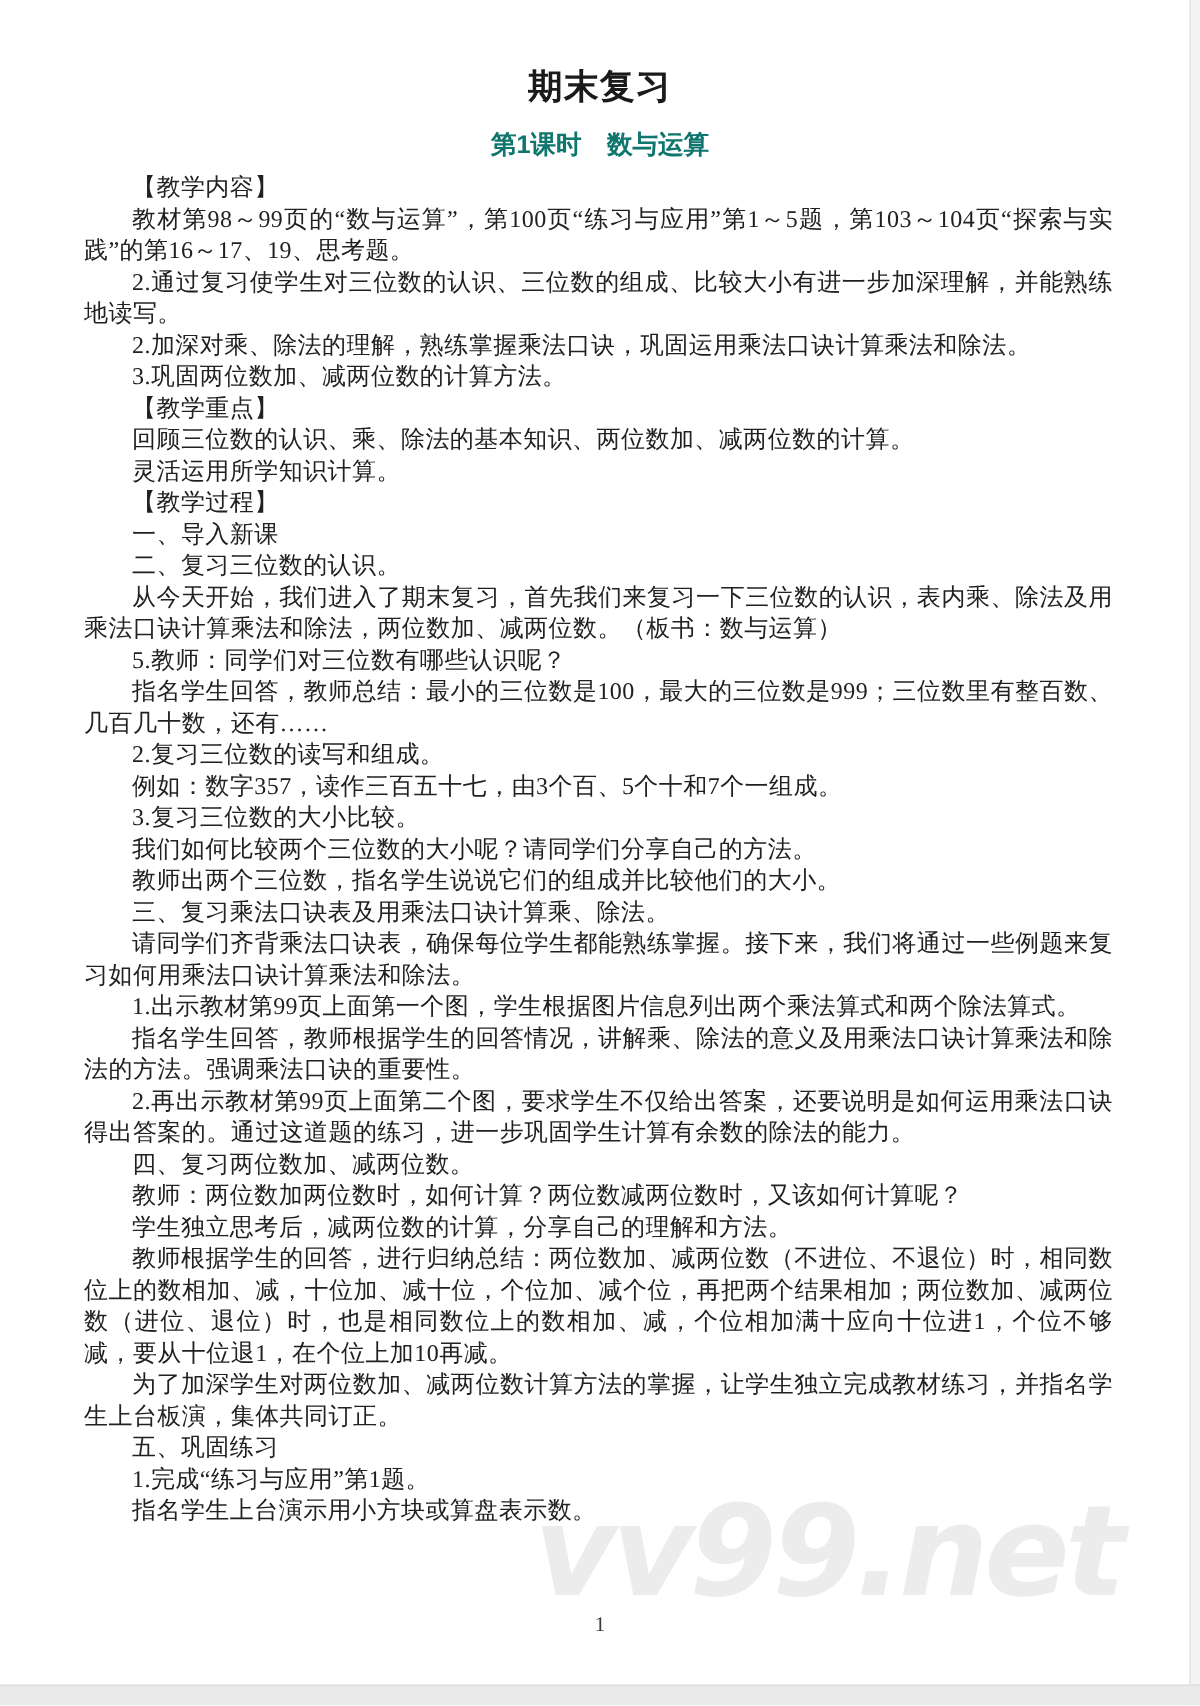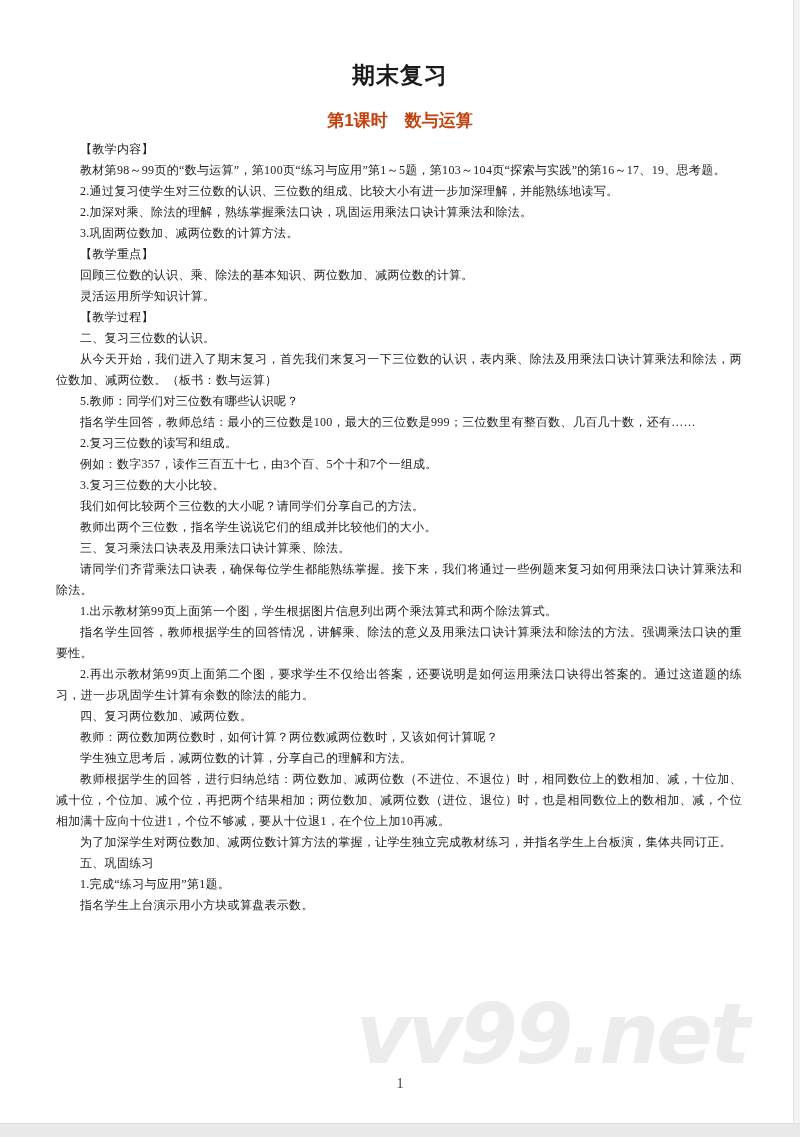--- a/index.html
+++ b/index.html
@@ -12,45 +12,45 @@
     width: 800px;
     height: 1137px;
     background: #ffffff;
     overflow: hidden;
     font-family: "Liberation Serif", "DejaVu Serif", serif;
     color: #212121;
   }
   .doc-title {
     position: relative;
     z-index: 2;
-    margin: 18px;
+    margin: 0;
     padding-top: 42px;
     text-align: center;
     font-size: 23px;
     font-weight: bold;
     color: #1a1a1a;
     font-family: "Liberation Sans", "DejaVu Sans", sans-serif;
     letter-spacing: 1px;
   }
   .doc-subtitle {
     position: relative;
     z-index: 2;
     margin: 0;
     margin-top: 12px;
     text-align: center;
     font-size: 17px;
     font-weight: bold;
-    color: #c2410c;
+    color: #0f766e;
     font-family: "Liberation Sans", "DejaVu Sans", sans-serif;
   }
   .doc-body {
     position: relative;
     z-index: 2;
     margin: 7px 58px 0 56px;
-    font-size: 12px;
+    font-size: 16px;
     line-height: 21px;
     text-align: justify;
     letter-spacing: 0.3px;
     font-family: Liberation Serif, serif;
   }
   .doc-body .para {
     margin: 0;
     text-indent: 2em;
   }
   .watermark {
@@ -114,20 +114,21 @@
   <div class="doc-body">
       <p class="para">【教学内容】</p>
       <p class="para">教材第98～99页的“数与运算”，第100页“练习与应用”第1～5题，第103～104页“探索与实践”的第16～17、19、思考题。</p>
       <p class="para">2.通过复习使学生对三位数的认识、三位数的组成、比较大小有进一步加深理解，并能熟练地读写。</p>
       <p class="para">2.加深对乘、除法的理解，熟练掌握乘法口诀，巩固运用乘法口诀计算乘法和除法。</p>
       <p class="para">3.巩固两位数加、减两位数的计算方法。</p>
       <p class="para">【教学重点】</p>
       <p class="para">回顾三位数的认识、乘、除法的基本知识、两位数加、减两位数的计算。</p>
       <p class="para">灵活运用所学知识计算。</p>
       <p class="para">【教学过程】</p>
+      <p class="para">一、导入新课</p>
       <p class="para">二、复习三位数的认识。</p>
       <p class="para">从今天开始，我们进入了期末复习，首先我们来复习一下三位数的认识，表内乘、除法及用乘法口诀计算乘法和除法，两位数加、减两位数。（板书：数与运算）</p>
       <p class="para">5.教师：同学们对三位数有哪些认识呢？</p>
       <p class="para">指名学生回答，教师总结：最小的三位数是100，最大的三位数是999；三位数里有整百数、几百几十数，还有……</p>
       <p class="para">2.复习三位数的读写和组成。</p>
       <p class="para">例如：数字357，读作三百五十七，由3个百、5个十和7个一组成。</p>
       <p class="para">3.复习三位数的大小比较。</p>
       <p class="para">我们如何比较两个三位数的大小呢？请同学们分享自己的方法。</p>
       <p class="para">教师出两个三位数，指名学生说说它们的组成并比较他们的大小。</p>
       <p class="para">三、复习乘法口诀表及用乘法口诀计算乘、除法。</p>

